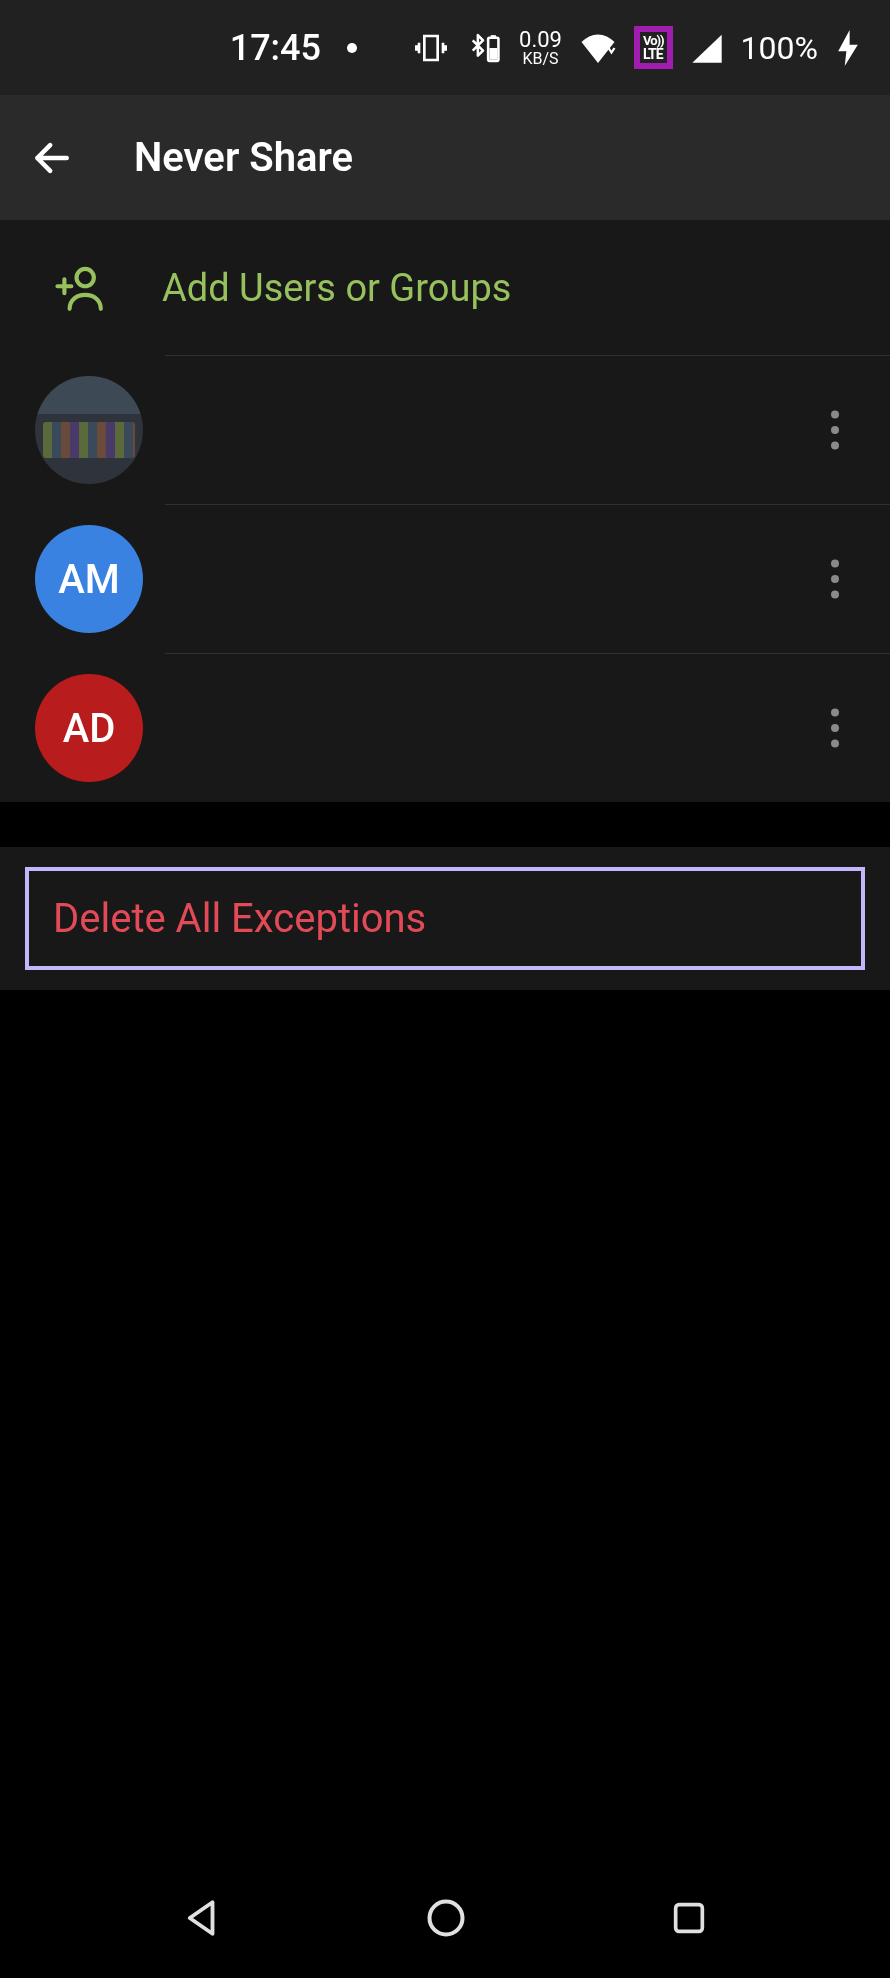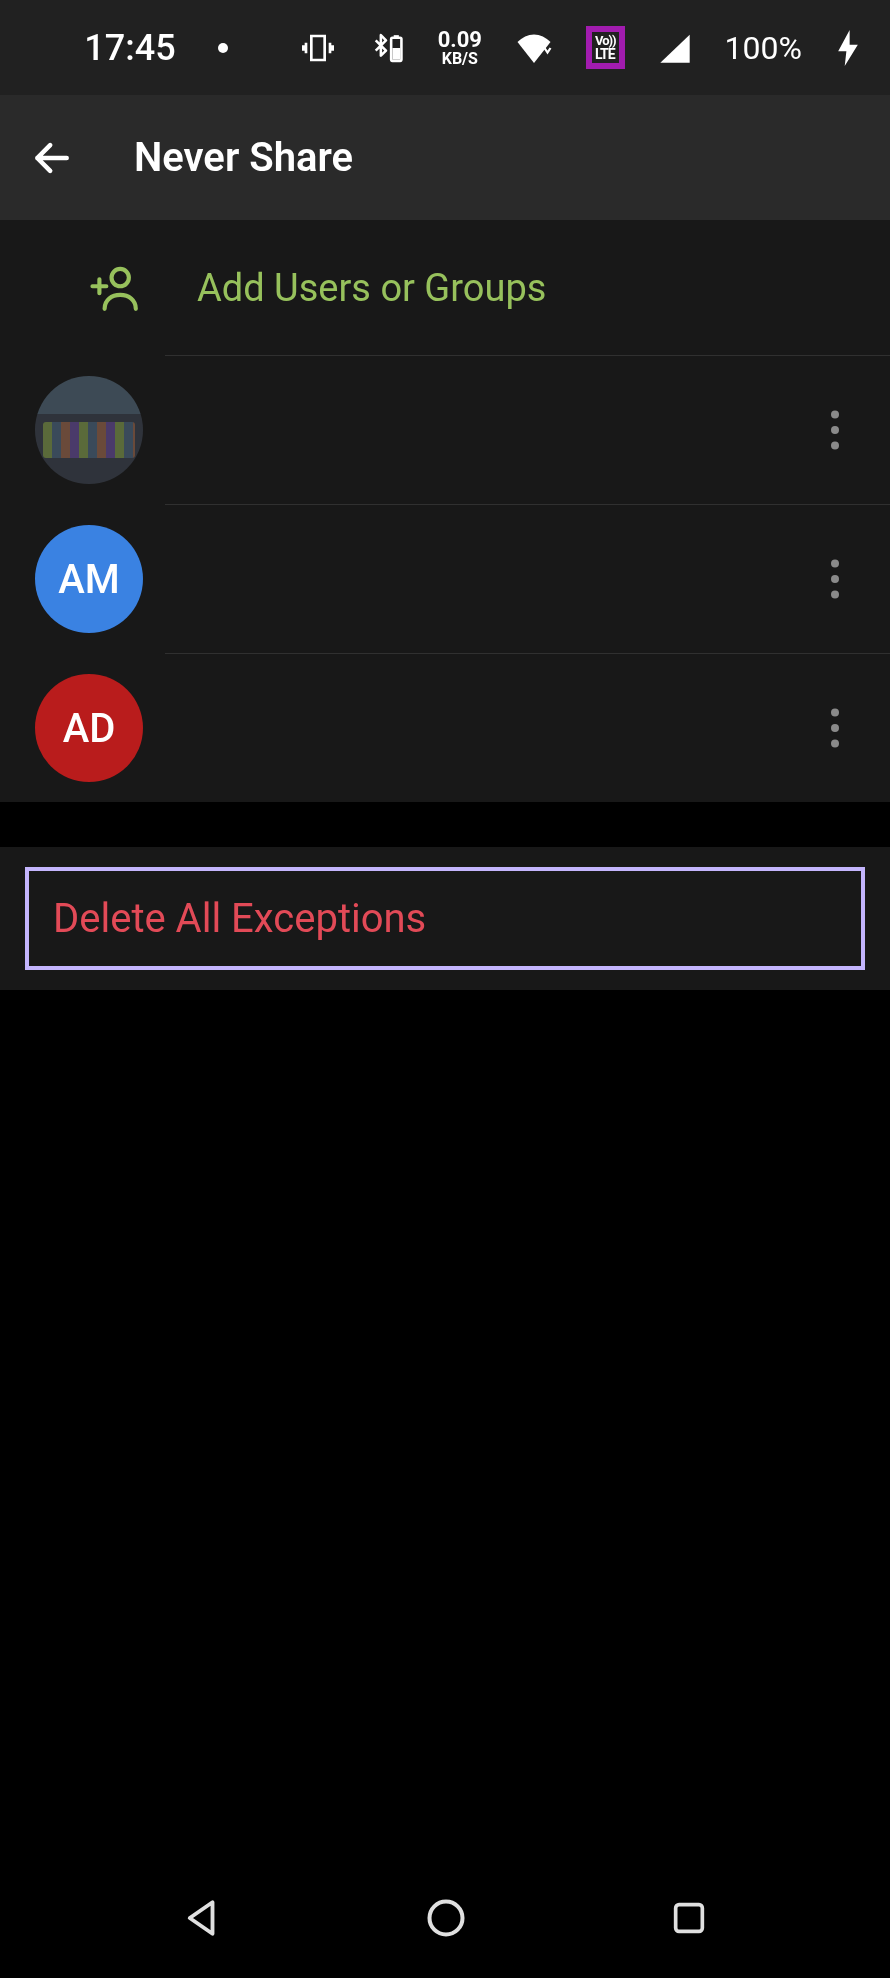--- a/index.html
+++ b/index.html
@@ -6,28 +6,28 @@
   html, body { width: 890px; height: 1978px; background: #000; font-family: Roboto, "Helvetica Neue", Arial, sans-serif; color: #fff; overflow: hidden; }
 
   
   .status-bar {
     height: 95px;
     background: #212121;
     display: flex;
     align-items: center;
     justify-content: flex-end;
     padding: 8px 30px;
-    gap: 34px;
+    gap: 18px;
     font-size: 34px;
     font-weight: 500;
     color: #fff;
   }
   .status-time { font-size: 36px; color: #fff; margin-right: 8px; }
   .status-dot { width: 10px; height: 10px; border-radius: 50%; background: #fff; margin-right: 40px; }
-  .status-net { display:flex; flex-direction:column; align-items:center; line-height:1; font-size:18px; font-weight:700;}
+  .status-net { display:flex; flex-direction:column; align-items:center; line-height:1; font-size:18px; font-weight:400;}
   .status-net .top{font-size:22px;}
   .status-net .bot{font-size:16px;}
   .status-volte { border:6px solid #a21caf; font-size:16px; line-height:1; padding:2px 3px; font-weight:700; letter-spacing:-1px;}
   .status-volte .l1{display:block; font-size:13px;}
   .status-volte .l2{display:block; font-size:14px;}
   .status-battery { font-size: 32px; font-weight:400;}
 
   
   .app-bar {
     height: 125px;
@@ -39,23 +39,22 @@
   }
   .app-title { font-size: 40px; font-weight: 600; color: #fff; }
 
   
   .content { background: #181818; }
 
   .add-row {
     height: 135px;
     display: flex;
     align-items: center;
-    padding: 0 39px;
+    padding: 0 52px;
     gap: 55px;
-    margin-left: 48px;
   }
   .add-icon { width: 55px; display:flex; justify-content:center; }
   .add-label { font-size: 38px; color: #97c15c; }
 
   .divider { height:1px; background:#303030; margin-left:165px; }
 
   .user-row {
     height: 148px;
     display: flex;
     align-items: center;

